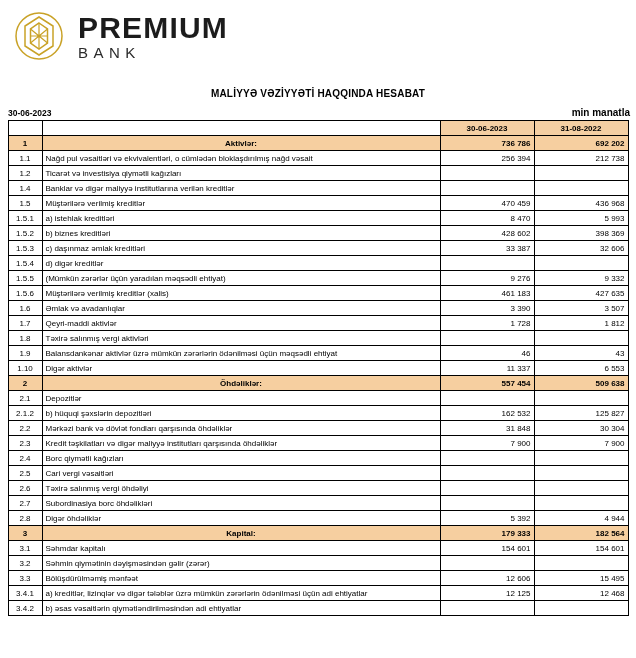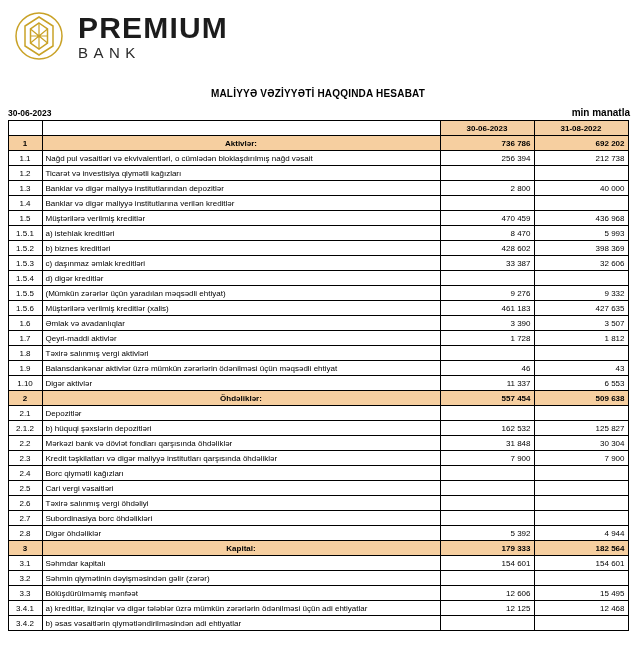--- a/index.html
+++ b/index.html
@@ -164,26 +164,20 @@
           <td class="val">256 394</td>
           <td class="val">212 738</td>
         </tr>
         <tr>
           <td class="num">1.2</td>
           <td class="desc">Ticarət və investisiya qiymətli kağızları</td>
           <td class="val"></td>
           <td class="val"></td>
         </tr>
         <tr>
-          <td class="num">1.3</td>
-          <td class="desc">Banklar və digər maliyyə institutlarından depozitlər</td>
-          <td class="val">2 800</td>
-          <td class="val">40 000</td>
-        </tr>
-        <tr>
           <td class="num">1.4</td>
           <td class="desc">Banklar və digər maliyyə institutlarına verilən kreditlər</td>
           <td class="val"></td>
           <td class="val"></td>
         </tr>
         <tr>
           <td class="num">1.5</td>
           <td class="desc">Müştərilərə verilmiş kreditlər</td>
           <td class="val">470 459</td>
           <td class="val">436 968</td>

